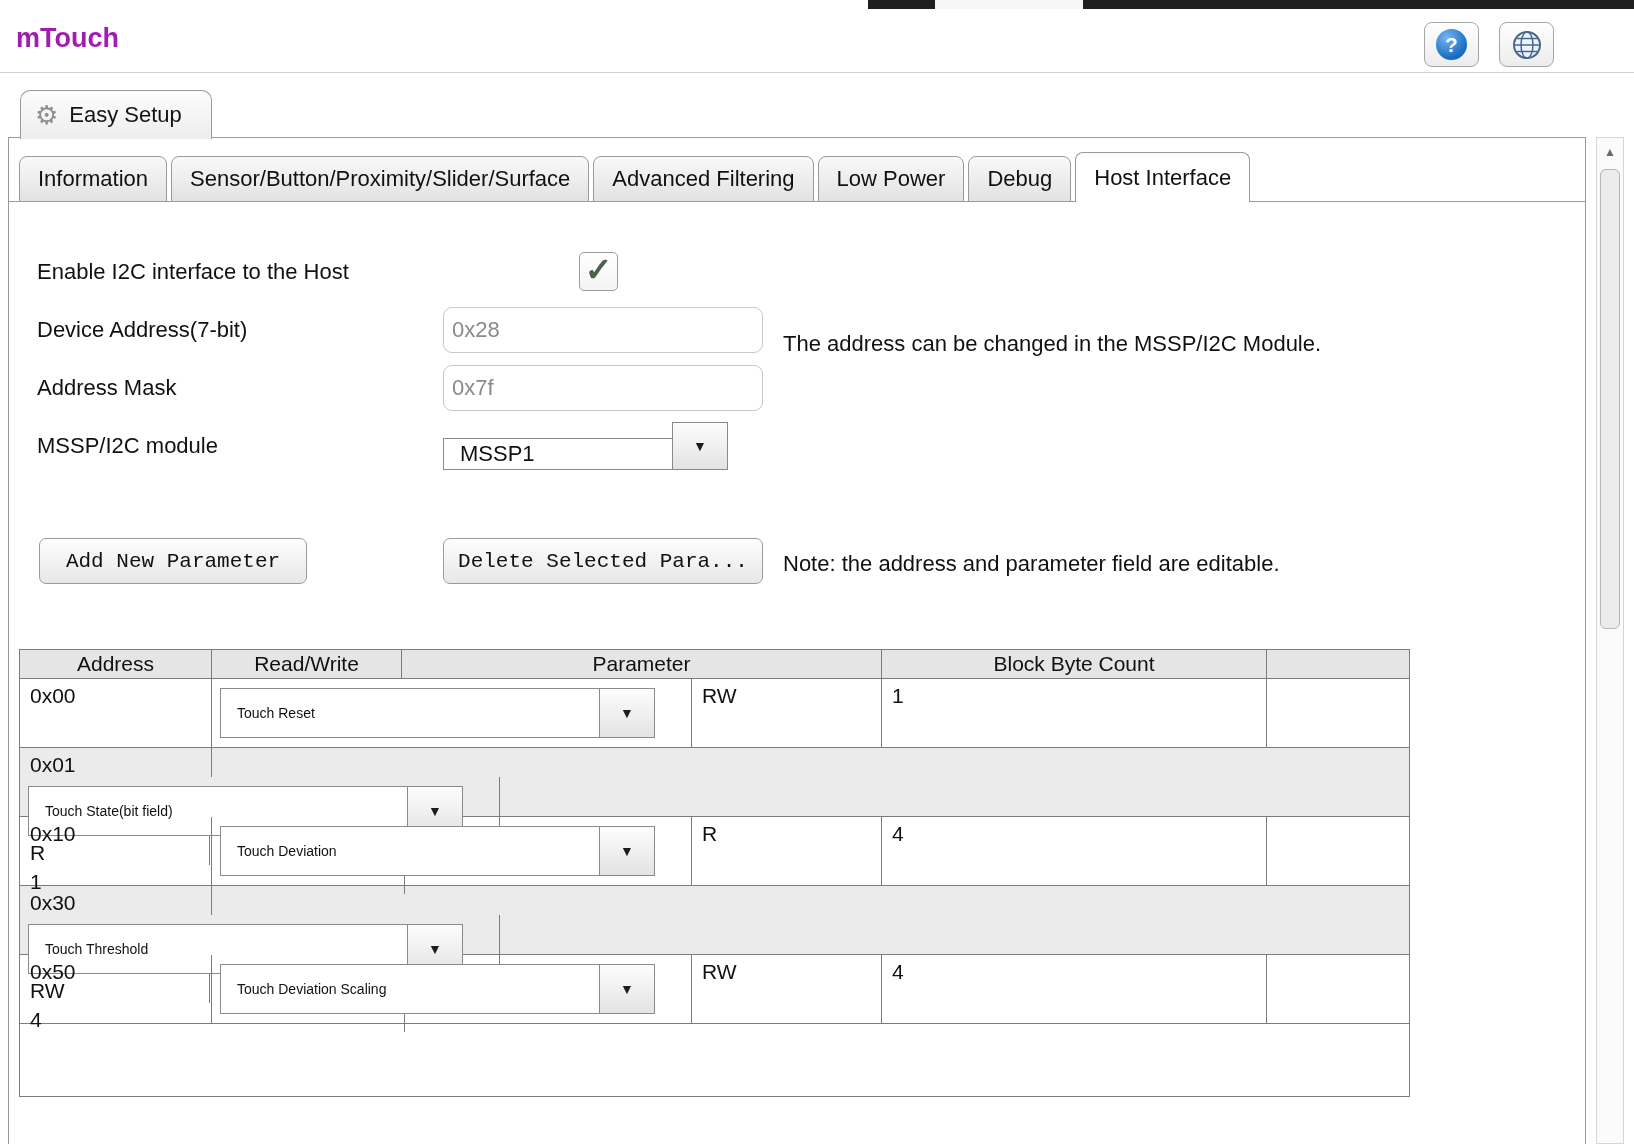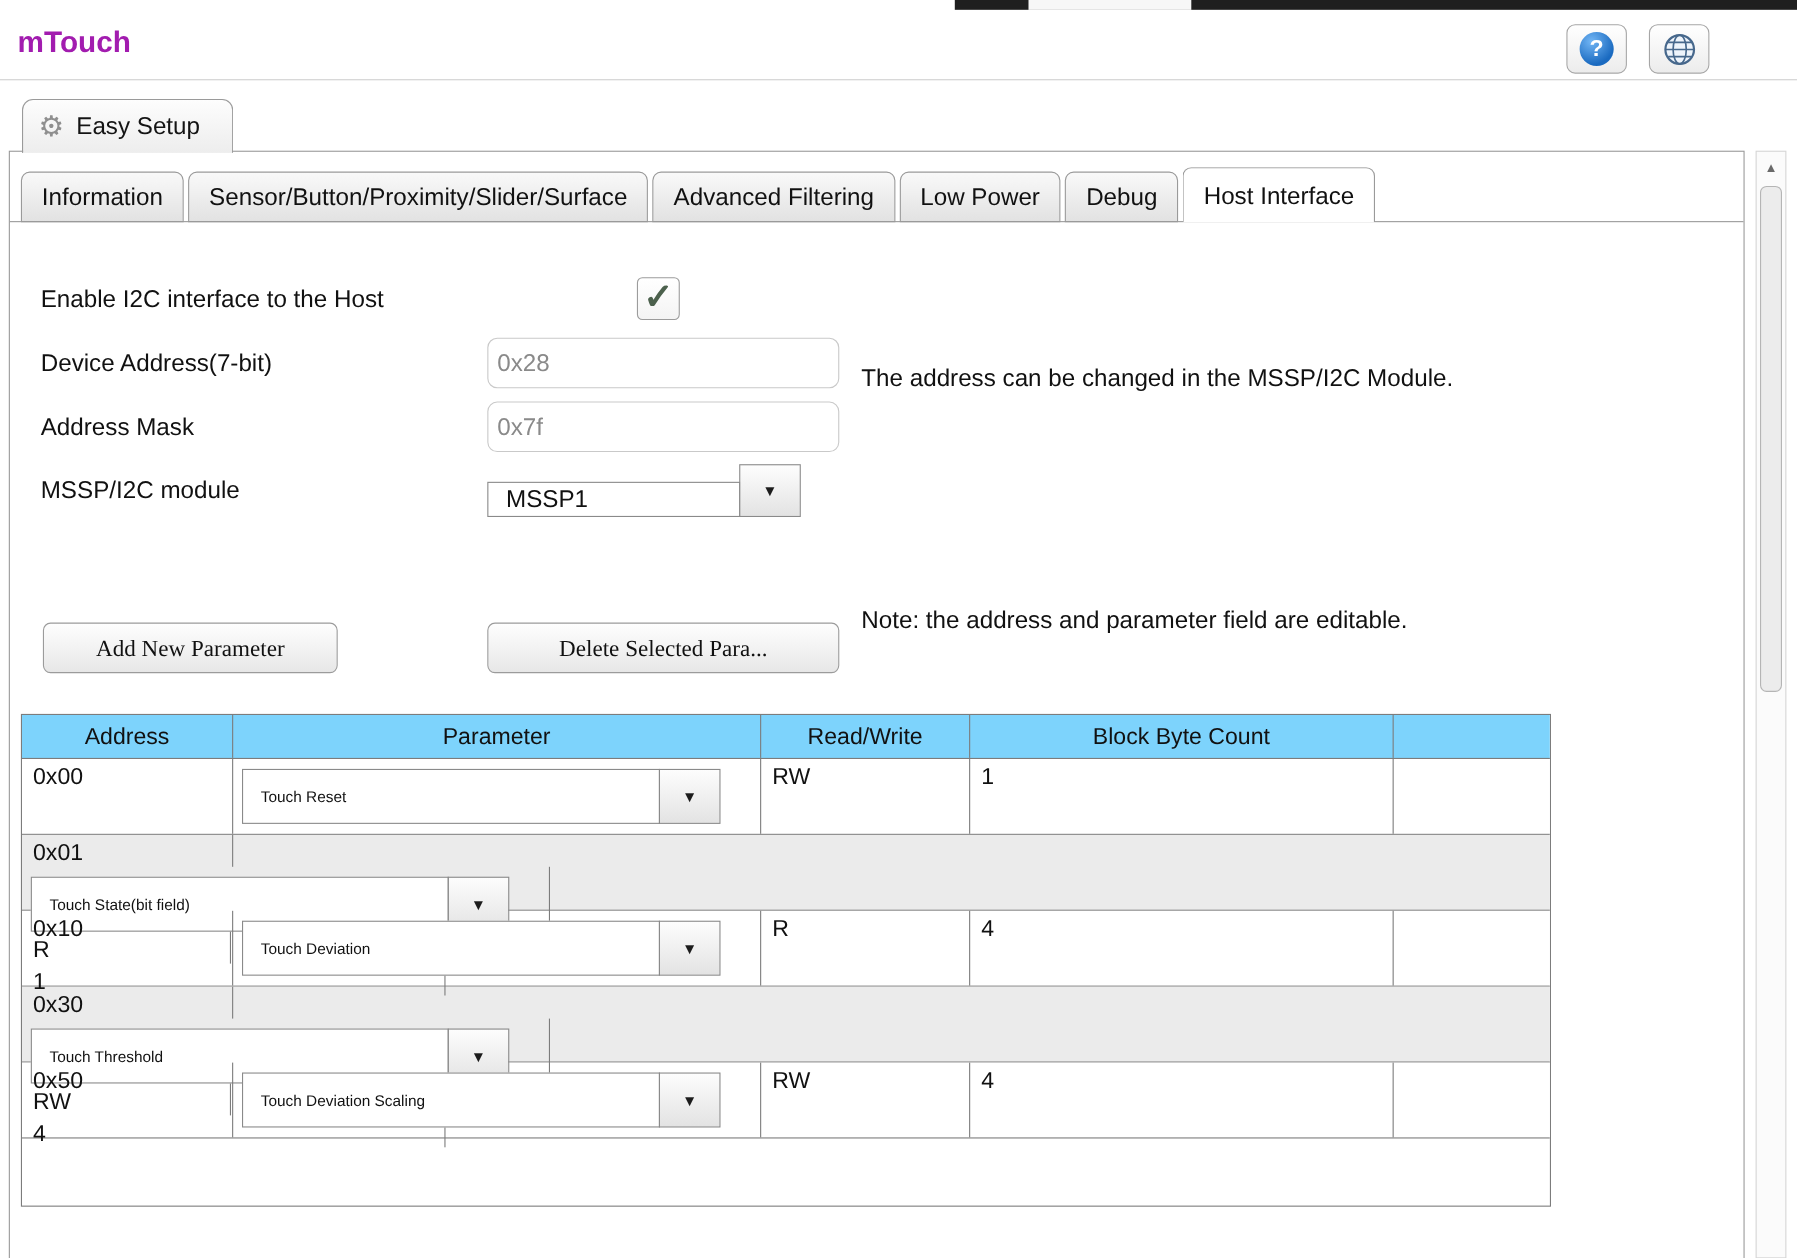--- a/index.html
+++ b/index.html
@@ -98,32 +98,32 @@
   }
   .combo-arrow span { font-size:14px; color:#1c1c1c; }
 
   .hint { position:absolute; font-size:22px; color:#111; line-height:33px; }
   .hint-address { left:774px; top:189px; width:545px; }
   .hint-note { left:774px; top:409px; white-space:nowrap; }
 
   .push-btn {
     position:absolute; height:46px; border:1px solid #9b9b9b; border-radius:7px;
     background:linear-gradient(#fefefe,#e7e7e7);
-    font-family:Liberation Serif, serif; font-size:21px; color:#111;
-    cursor:pointer; display:flex; align-items:center; justify-content:center;margin-top:28px;
+    font-family:Liberation Mono, monospace; font-size:21px; color:#111;
+    cursor:pointer; display:flex; align-items:center; justify-content:center;
   }
   .btn-add { left:30px; top:400px; width:268px; }
   .btn-del { left:434px; top:400px; width:320px; }
 
   
   .param-table {
     position:absolute; left:10px; top:511px; width:1391px; height:448px;
     border:1px solid #7c7c7c; background:#ffffff; overflow:hidden;
   }
-  .t-header { display:flex; height:40px; background:#7dd3fc; border-bottom:1px solid #7c7c7c; }
+  .t-header { display:flex; height:29px; background:#e5e5e5; border-bottom:1px solid #7c7c7c; }
   .th {
     display:flex; align-items:center; justify-content:center;
     font-size:21px; color:#111; border-right:1px solid #7c7c7c;
   }
   .t-row { display:flex; height:69px; border-bottom:1px solid #7c7c7c; background:#ffffff; }
   .t-row.alt { background:#ebebeb;flex-direction:column; }
   .td { border-right:1px solid #7c7c7c; font-size:21px; color:#111; padding:5px 0 0 10px; }
   .c-addr { width:192px; }
   .c-param { width:480px; padding:0; }
   .c-rw { width:190px; }
@@ -207,22 +207,22 @@
 
     <div class="hint hint-address">The address can be changed in the MSSP/I2C Module.</div>
 
     <button class="push-btn btn-add">Add New Parameter</button>
     <button class="push-btn btn-del">Delete Selected Para...</button>
     <div class="hint hint-note">Note: the address and parameter field are editable.</div>
 
     <div class="param-table">
       <div class="t-header">
         <div class="th c-addr">Address</div>
+        <div class="th c-rw">Read/Write</div>
         <div class="th c-param">Parameter</div>
-        <div class="th c-rw">Read/Write</div>
         <div class="th c-bbc">Block Byte Count</div>
         <div class="th c-extra"></div>
       </div>
 
       <div class="t-row">
         <div class="td c-addr">0x00</div>
         <div class="td c-param">
           <div class="combo combo-param">
             <div class="combo-value">Touch Reset</div>
             <div class="combo-arrow">

